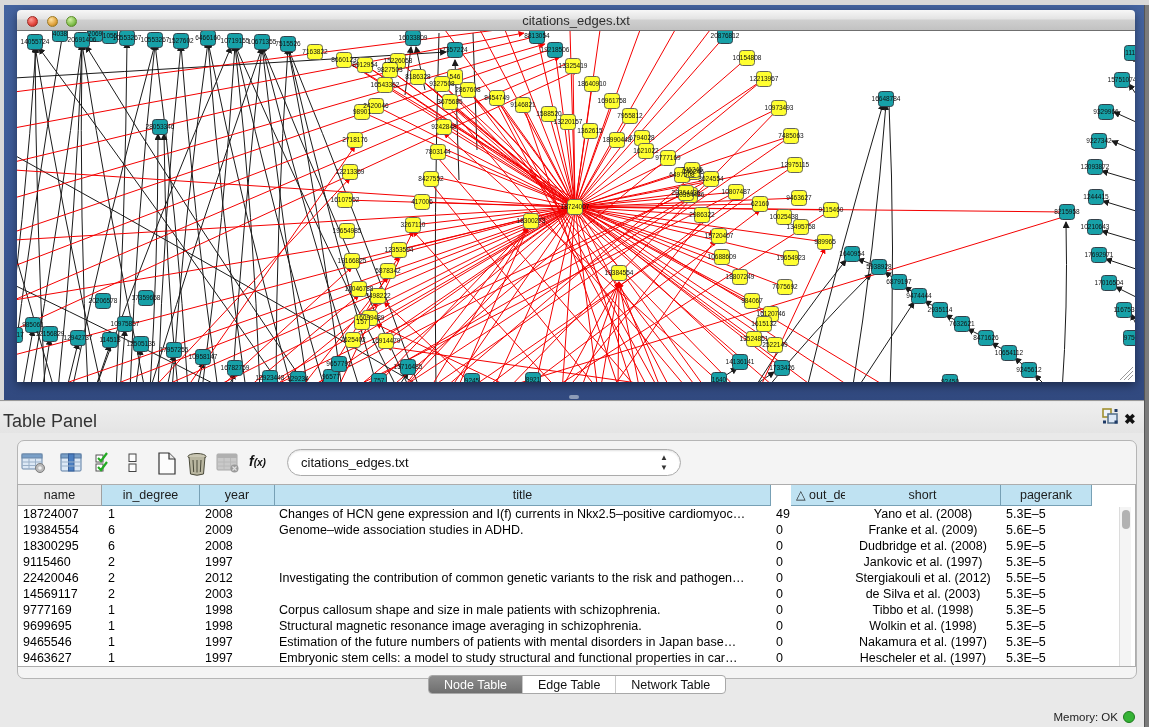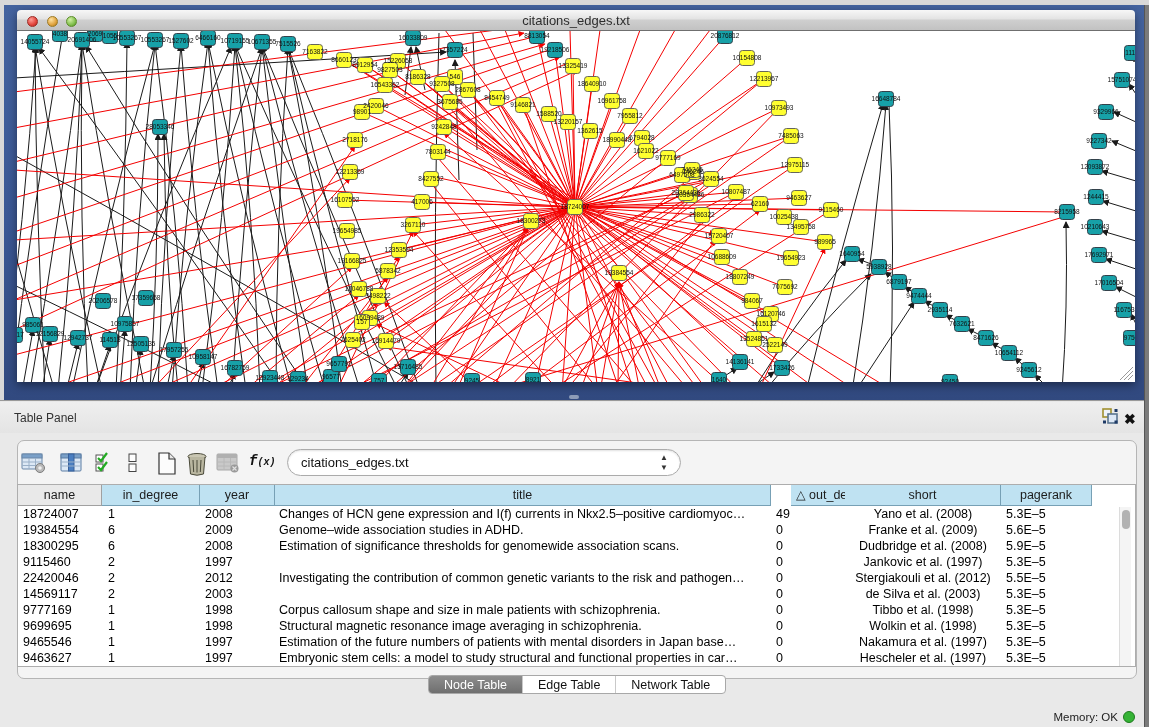--- a/index.html
+++ b/index.html
@@ -15,21 +15,21 @@
   background:linear-gradient(180deg,#f7f7f7 0%,#e3e3e3 45%,#cfcfcf 50%,#c2c2c2 100%);
   border-bottom:1px solid #6f6f6f; }
 #titlebar .title { position:absolute; left:0; right:0; top:3px; text-align:center; font-size:13px; color:#2e2e2e; }
 .tl { position:absolute; top:5.5px; width:11px; height:11px; border-radius:50%; }
 #tl1 { left:9.5px; background:radial-gradient(circle at 35% 30%,#ff9d96,#e1443c 60%,#a8231e); border:0.5px solid #9c2a24; }
 #tl2 { left:29.5px; background:radial-gradient(circle at 35% 30%,#ffe2a0,#dfa33f 60%,#a87413); border:0.5px solid #9c7a23; }
 #tl3 { left:49px; background:radial-gradient(circle at 35% 30%,#d2f0a5,#82c04e 60%,#4e8c22); border:0.5px solid #5c8c2a; }
 #graph { position:absolute; left:0; top:21px; width:1118px; height:351px; background:#ffffff; overflow:hidden; }
 #tablepanel { position:absolute; left:0; top:400px; width:1149px; height:327px; background:#e9e9e9; border-top:1px solid #9a9a9a; }
 #tpheader { position:absolute; left:0; top:1px; width:1149px; height:31px; background:linear-gradient(180deg,#efefef,#e4e4e4); }
-#tpheader .t { position:absolute; left:14px; top:9px; font-size:12px; color:#333; }
+#tpheader .t { position:absolute; left:3px; top:9px; font-size:18px; color:#333; }
 #tpclose { position:absolute; left:1124px; top:9px; font-size:14px; font-weight:bold; color:#111; }
 #container { position:absolute; left:17px; top:39px; width:1120px; height:239px; background:#f4f4f4;
   border:1px solid #b5b5b5; border-radius:7px; }
 #toolbar { position:absolute; left:0; top:0; width:100%; height:44px; }
 .tbi { position:absolute; top:11px; }
 #dropdown { position:absolute; left:269px; top:8px; width:394px; height:27px; background:#ffffff;
   border:1px solid #ababab; border-radius:14px; box-shadow:inset 0 1px 2px rgba(0,0,0,0.12); }
 #dropdown .dt { position:absolute; left:13px; top:5px; font-size:13px; color:#111; }
 #dropdown .st { position:absolute; right:12px; top:3px; font-size:8px; color:#333; line-height:10px; text-align:center; }
 #tablewrap { position:absolute; left:-1px; top:43px; width:1119px; height:183px; background:#ffffff; border:1px solid #adadad; }
@@ -674,21 +674,21 @@
     <svg class="tbi" style="left:198px" width="24" height="22" viewBox="0 0 24 22">
       <rect x="1" y="2" width="20" height="16" rx="1" fill="#c9c9c9" stroke="#a8a8a8"></rect>
       <rect x="1" y="2" width="20" height="4" fill="#b0b0b0"></rect>
       <line x1="8" y1="6" x2="8" y2="18" stroke="#b8b8b8"></line>
             <line x1="14.5" y1="6" x2="14.5" y2="18" stroke="#b8b8b8"></line>
       <line x1="1" y1="10" x2="21" y2="10" stroke="#b8b8b8"></line>
             <line x1="1" y1="14" x2="21" y2="14" stroke="#b8b8b8"></line>
       <circle cx="18.5" cy="16.5" r="4" fill="#9a9a9a"></circle>
             <path d="M16.5 14.5 l4 4 M20.5 14.5 l-4 4" stroke="#e0e0e0" stroke-width="1.2"></path>
     </svg>
-    <div class="tbi" style="left:231px; top:12px; font-size:14px; font-style:italic; font-family:Liberation Mono, monospace; font-weight:bold; color:#111;">f<span style="font-size:10px;">(x)</span></div>
+    <div class="tbi" style="left:231px; top:12px; font-size:14px; font-style:italic; font-family:Liberation Sans, sans-serif; font-weight:bold; color:#111;">f<span style="font-size:10px;">(x)</span></div>
     <div id="dropdown">
             <div class="dt">citations_edges.txt</div>
             <div class="st">▲<br>▼</div>
           </div>
    </div>
    <div id="tablewrap">
     <div id="thead">
       <div class="h0">name</div>
             <div class="h1">in_degree</div>
             <div class="h2">year</div>
@@ -713,21 +713,20 @@
               <div class="c2">2009</div>
               <div class="c3">Genome–wide association studies in ADHD.</div>
               <div class="c4">0</div>
               <div class="c5">Franke et al. (2009)</div>
               <div class="c6">5.6E–5</div>
             </div>
 <div class="tr">
               <div class="c0">18300295</div>
               <div class="c1">6</div>
               <div class="c2">2008</div>
-              <div class="c3">Estimation of significance thresholds for genomewide association scans.</div>
               <div class="c4">0</div>
               <div class="c5">Dudbridge et al. (2008)</div>
               <div class="c6">5.9E–5</div>
             </div>
 <div class="tr">
               <div class="c0">9115460</div>
               <div class="c1">2</div>
               <div class="c2">1997</div>
               <div class="c4">0</div>
               <div class="c5">Jankovic et al. (1997)</div>

